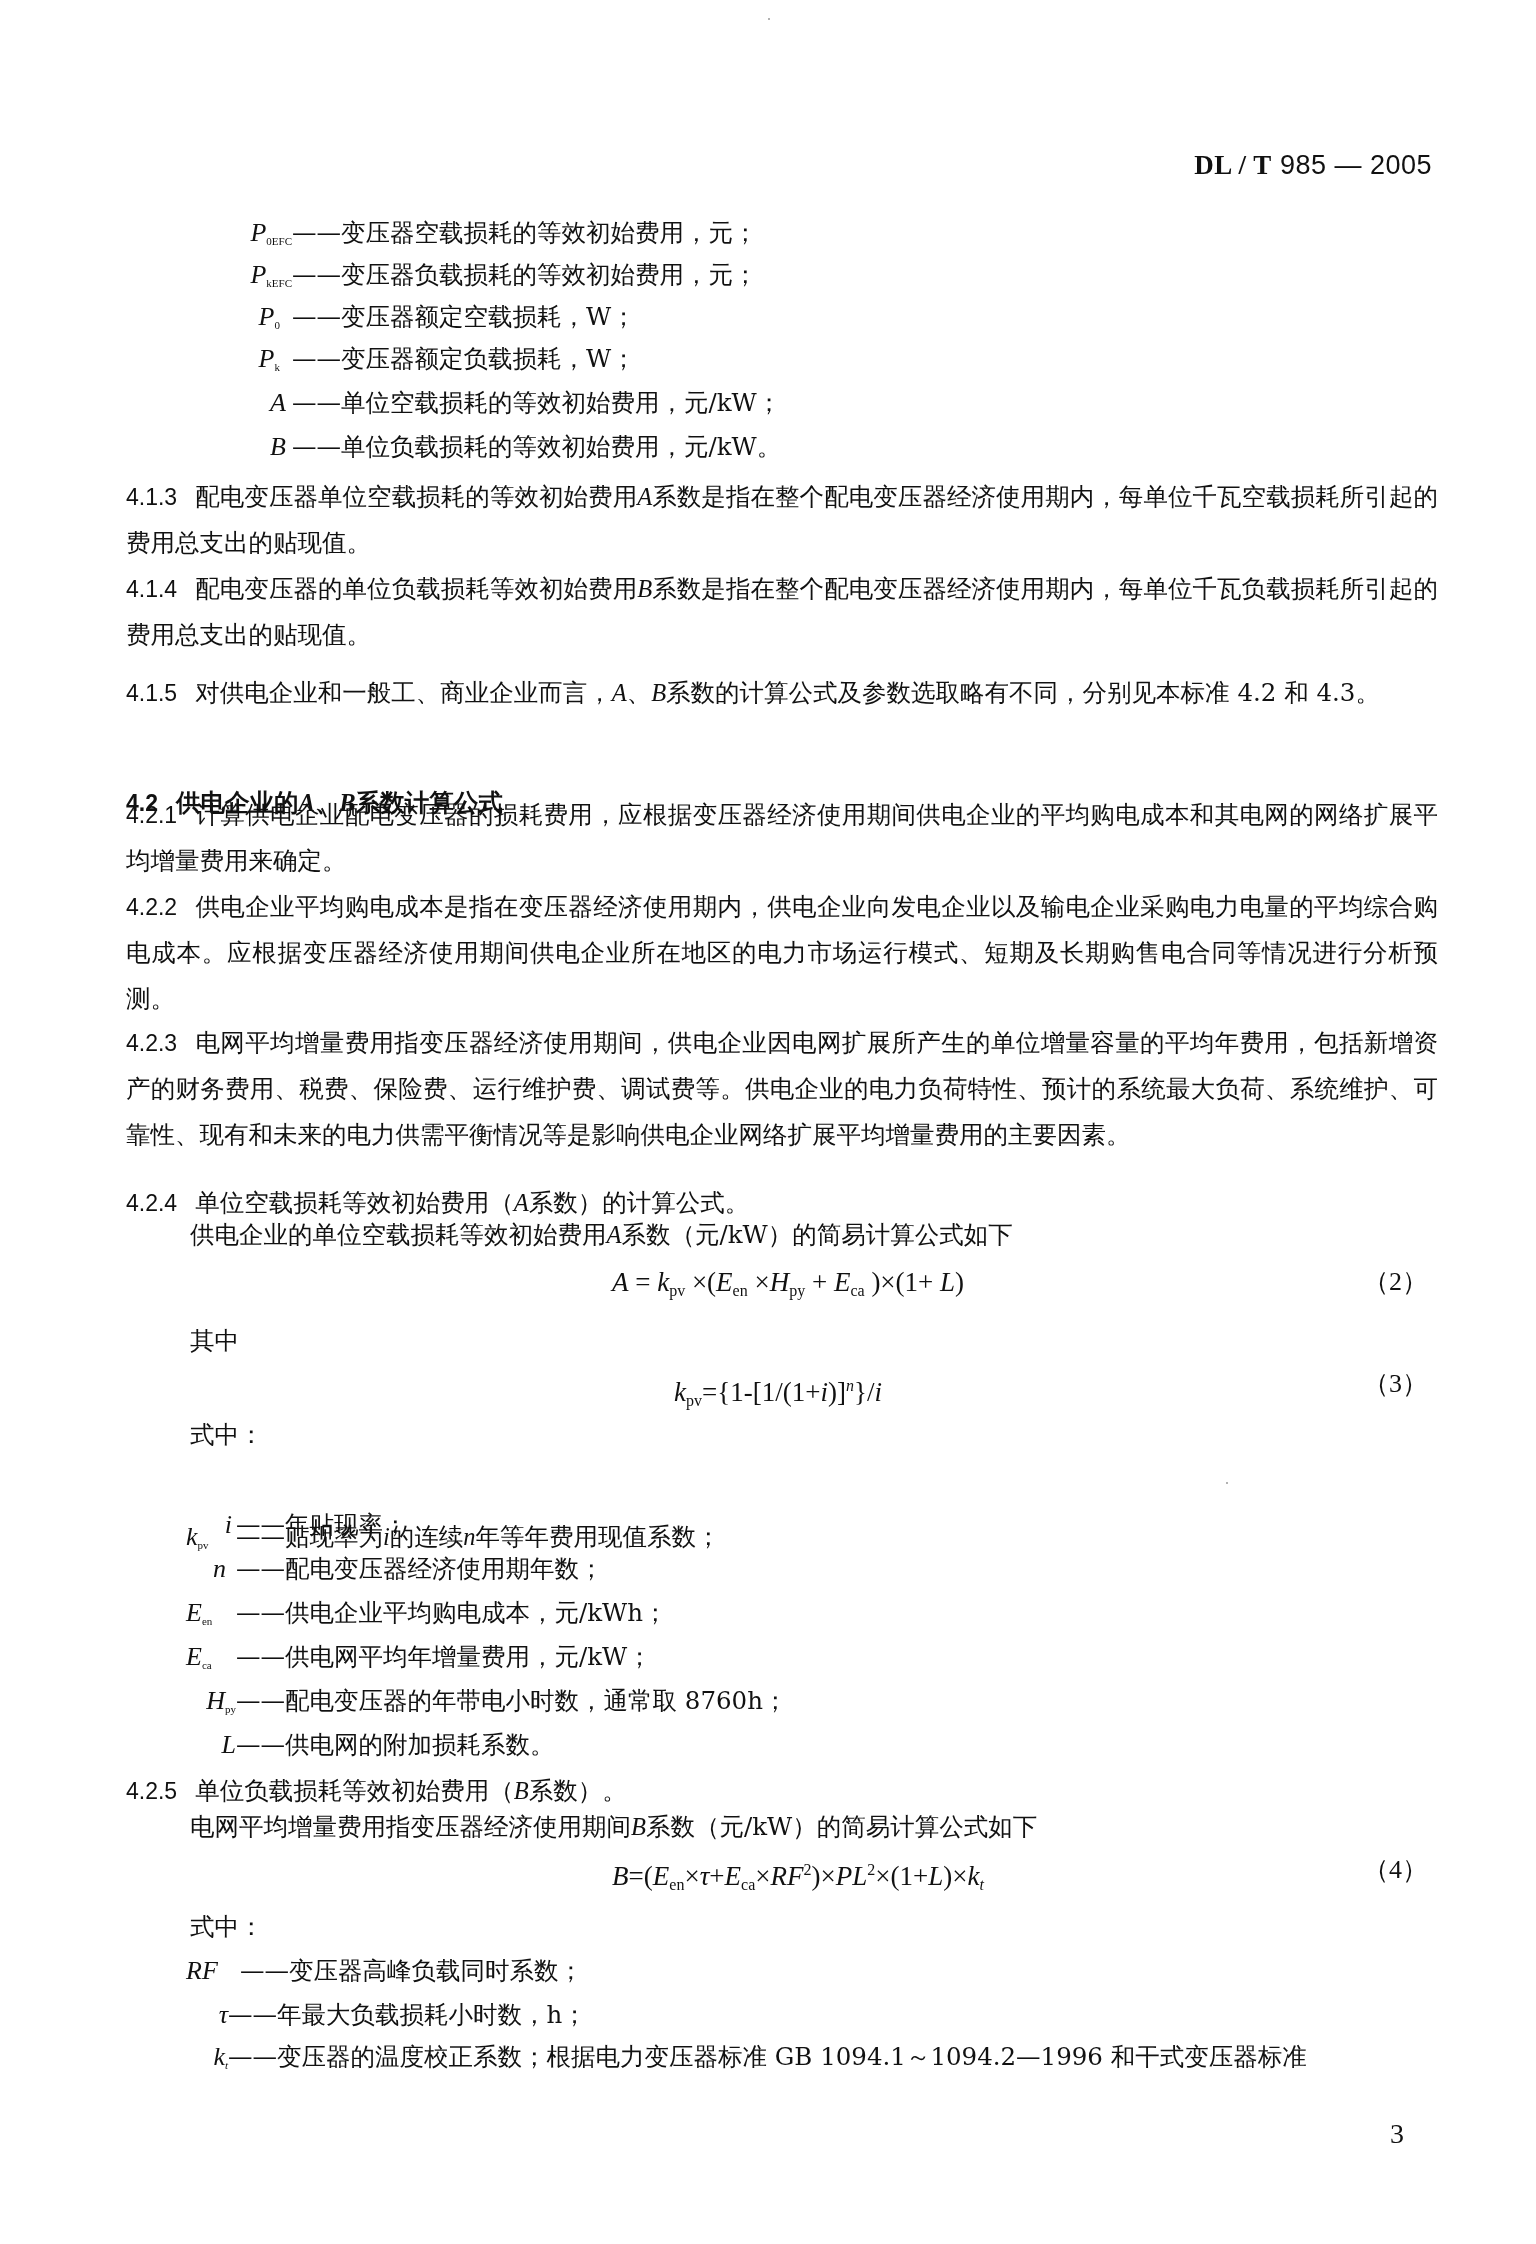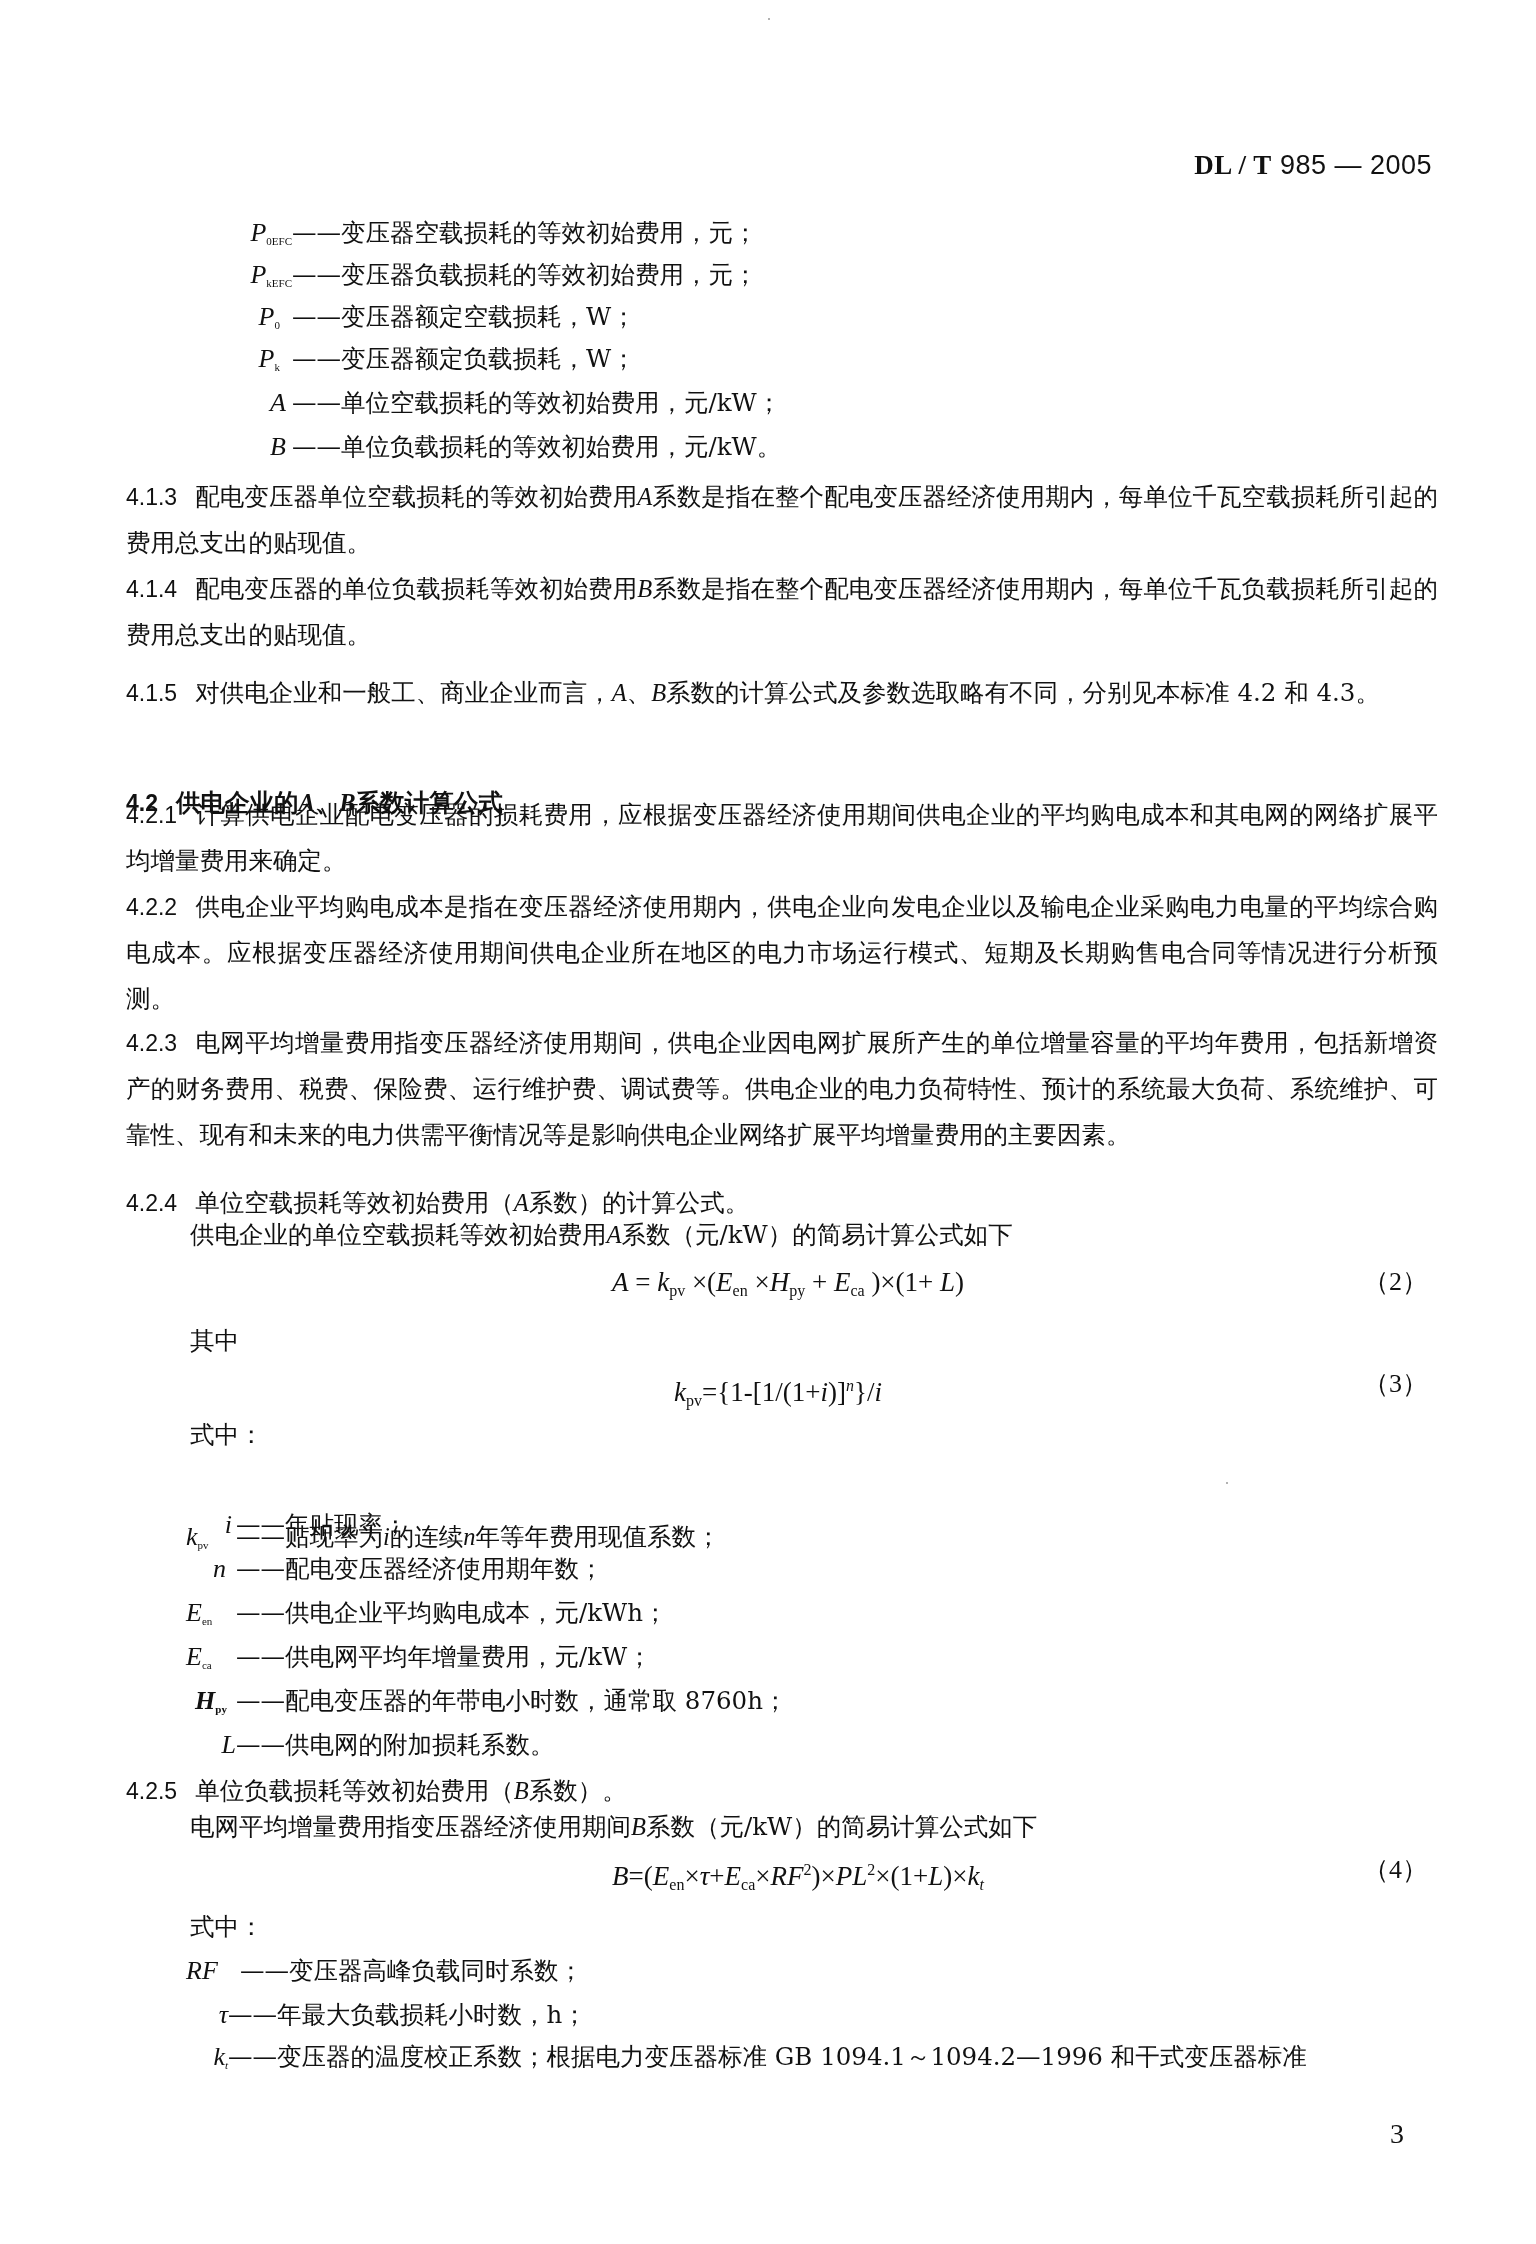--- a/index.html
+++ b/index.html
@@ -146,21 +146,21 @@
   <div class="line" style="top:1552px; left:186px;">
     <span class="sym" style="width:40px;">n</span><span class="def" style="margin-left:10px;">——配电变压器经济使用期年数；</span>
   </div>
   <div class="line" style="top:1596px; left:186px;">
     <span class="sym" style="width:50px; text-align:left;"><span>E</span><sub>en</sub></span><span class="def">——供电企业平均购电成本，元/kWh；</span>
   </div>
   <div class="line" style="top:1640px; left:186px;">
     <span class="sym" style="width:50px; text-align:left;"><span>E</span><sub>ca</sub></span><span class="def">——供电网平均年增量费用，元/kW；</span>
   </div>
   <div class="line" style="top:1684px; left:186px;">
-    <span class="sym" style="width:50px; text-align:center;font-weight:bold;"><span>H</span><sub>py</sub></span><span class="def">——配电变压器的年带电小时数，通常取 8760h；</span>
+    <span class="sym" style="width:50px; text-align:right;"><span>H</span><sub>py</sub></span><span class="def">——配电变压器的年带电小时数，通常取 8760h；</span>
   </div>
   <div class="line" style="top:1728px; left:186px;">
     <span class="sym" style="width:50px;">L</span><span class="def">——供电网的附加损耗系数。</span>
   </div>
 </div>
 
 <div class="para" style="top:1768px;">
   <span class="secnum">4.2.5</span><span>单位负载损耗等效初始费用（</span><span class="it">B</span><span>系数）。</span>
 </div>
 <div class="line" style="top:1810px; left:190px;">

